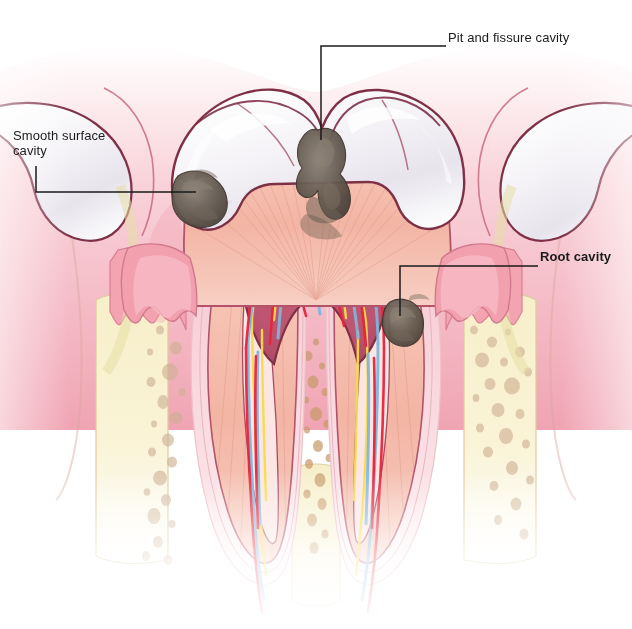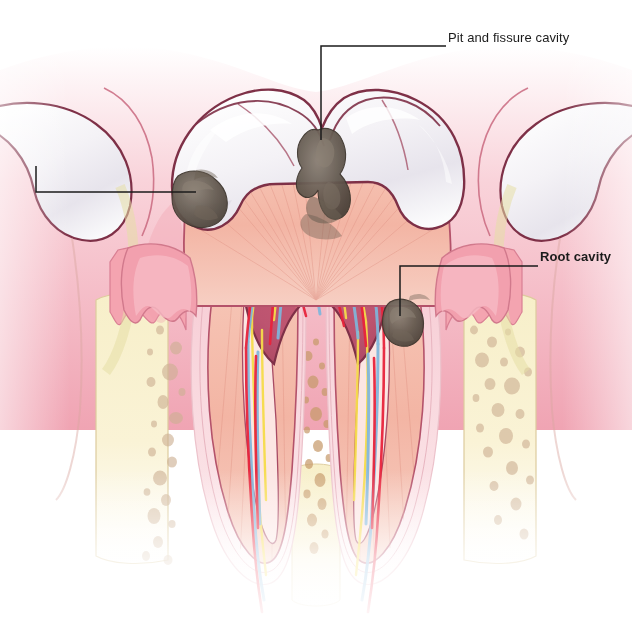--- a/index.html
+++ b/index.html
@@ -449,16 +449,18 @@
 
     <g stroke="#1b1b1b" stroke-width="1.5" fill="none" stroke-linecap="butt">
       <path d="M446 46 L 321 46 L 321 140"></path>
       <path d="M36 166 L 36 192 L 196 192"></path>
       <path d="M538 266 L 400 266 L 400 316"></path>
     </g>
   </svg>
 
   <div class="callout-label" id="label-pit">Pit and fissure cavity</div>
 
+  <div class="callout-label" id="label-smooth">Smooth surface
+cavity</div>
 
   <div class="callout-label" id="label-root">Root cavity</div>
 
 </div>
 
 </body></html>

